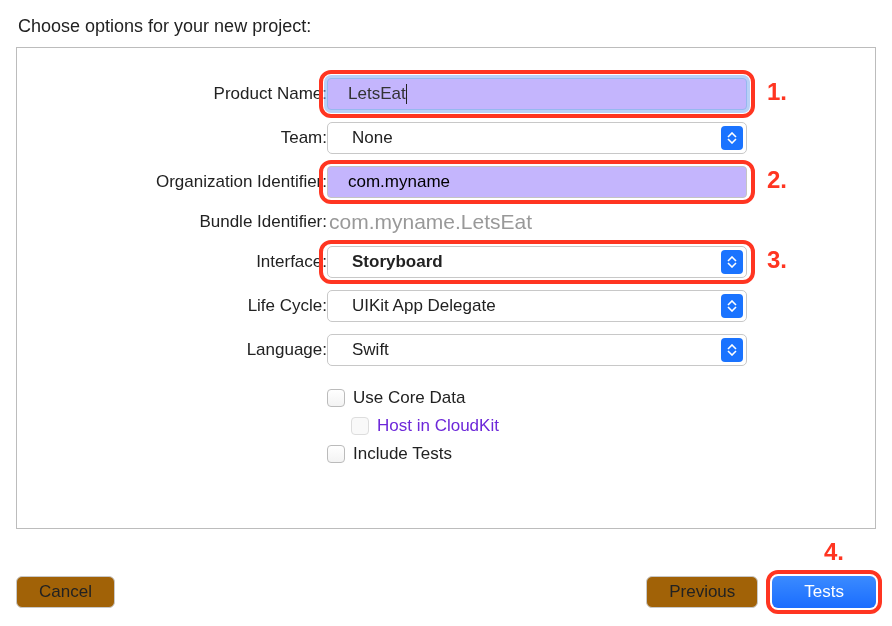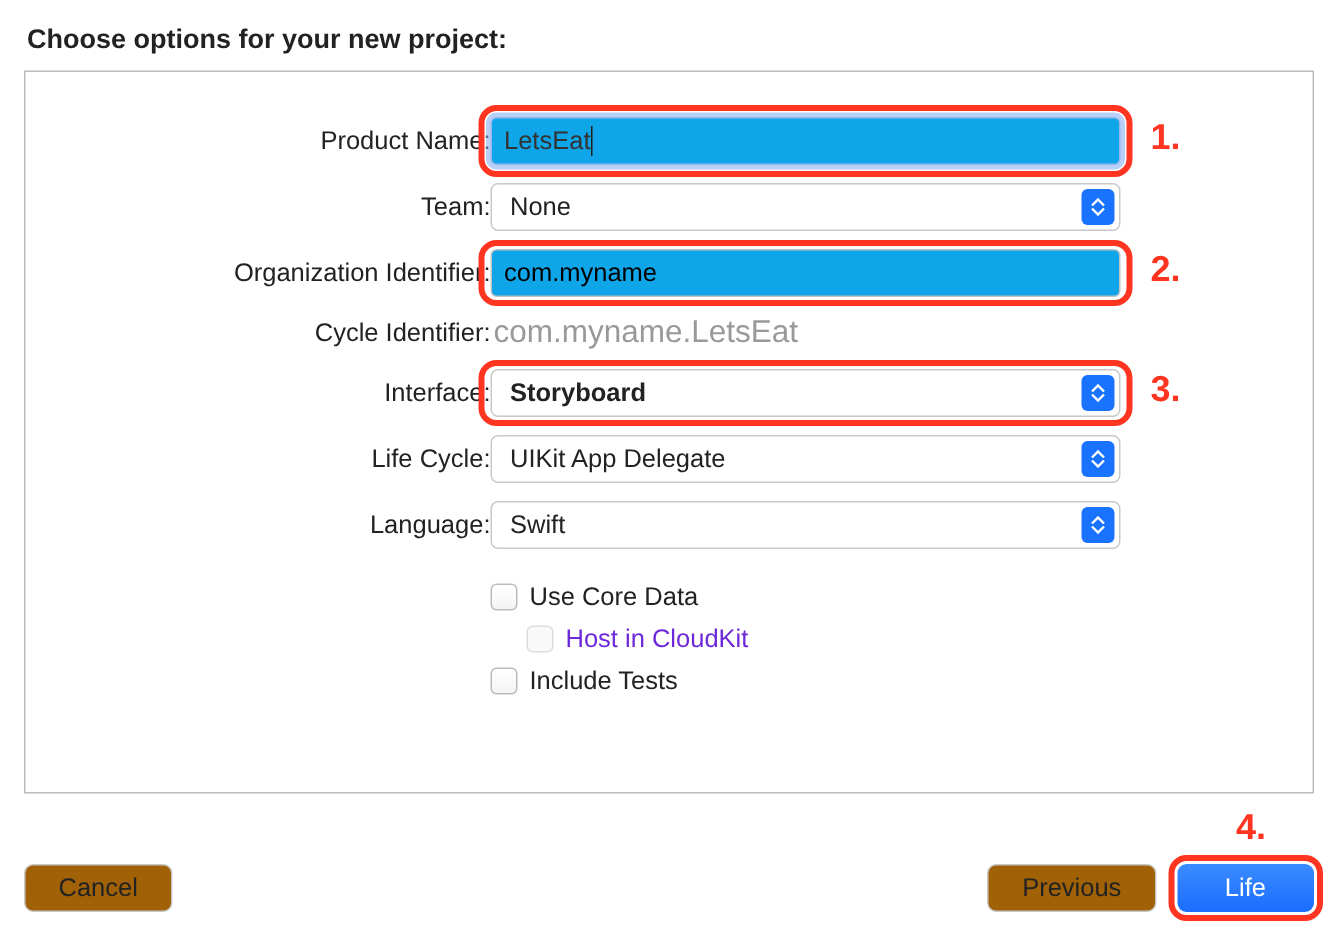--- a/index.html
+++ b/index.html
@@ -14,21 +14,20 @@
       background: #fff;
       width: 892px;
       height: 626px;
       position: relative;
       padding: 0;
     }
     .header-text {
       font-size: 18px;
       padding: 16px 18px 10px 18px;
       color: #222;
-      font-weight: bold;
     }
     .panel {
       border: 1px solid #bcbcbc;
       margin: 0 16px 0 16px;
       height: 482px;
       position: relative;
       padding-top: 30px;
     }
     .form-row {
       display: flex;
@@ -43,41 +42,41 @@
       font-size: 17px;
       color: #222;
     }
     .field-col {
       width: 420px;
       position: relative;
     }
     .text-input {
       width: 100%;
       height: 32px;
-      padding: 4px 8px;
+      padding: 4px 20px;
       font-size: 17px;
       border: 1px solid #c4c4c4;
       border-radius: 4px;
       outline: none;
-      background: #0ea5e9;
+      background: #c4b5fd;
     }
     .text-input.focused {
       border: 1px solid #96b8ef;
       box-shadow: 0 0 0 3px rgba(125, 170, 240, 0.55);
     }
     .select-wrap {
       width: 100%;
       height: 32px;
       border: 1px solid #c8c8c8;
       border-radius: 5px;
       background: #fff;
       position: relative;
       display: flex;
       align-items: center;
-      padding-left: 12px;
+      padding-left: 24px;
       font-size: 17px;
       color: #222;
     }
     .select-arrows {
       position: absolute;
       right: 3px;
       top: 3px;
       bottom: 3px;
       width: 22px;
       background: #1a73ff;
@@ -236,21 +235,21 @@
   <div class="form-row">
     <div class="label-col">Organization Identifier:</div>
     <div class="field-col" style="position:relative;">
       <div class="highlight-box" style="top:-6px; left:-8px; right:-8px; bottom:-6px;"></div>
       <input class="text-input" value="com.myname" style="">
     </div>
     <div class="annotation" style="top:0;">2.</div>
   </div>
 
   <div class="form-row">
-    <div class="label-col">Cycle Identifier:</div>
+    <div class="label-col">Bundle Identifier:</div>
     <div class="field-col">
       <div class="readonly-text">com.myname.LetsEat</div>
     </div>
   </div>
 
   <div class="form-row">
     <div class="label-col">Interface:</div>
     <div class="field-col" style="position:relative;font-weight:bold;">
       <div class="highlight-box" style="top:-6px; left:-8px; right:-8px; bottom:-6px;"></div>
       <div class="select-wrap">
@@ -323,15 +322,15 @@
 </div>
 
 <div class="ann-4">4.</div>
 
 <div class="footer">
   <button class="btn">Cancel</button>
   <div class="footer-spacer"></div>
   <button class="btn">Previous</button>
   <div class="next-wrap">
     <div class="next-highlight"></div>
-    <button class="btn primary" style="padding:0 32px;">Life</button>
+    <button class="btn primary" style="padding:0 32px;">Tests</button>
   </div>
 </div>
 
 </body></html>

